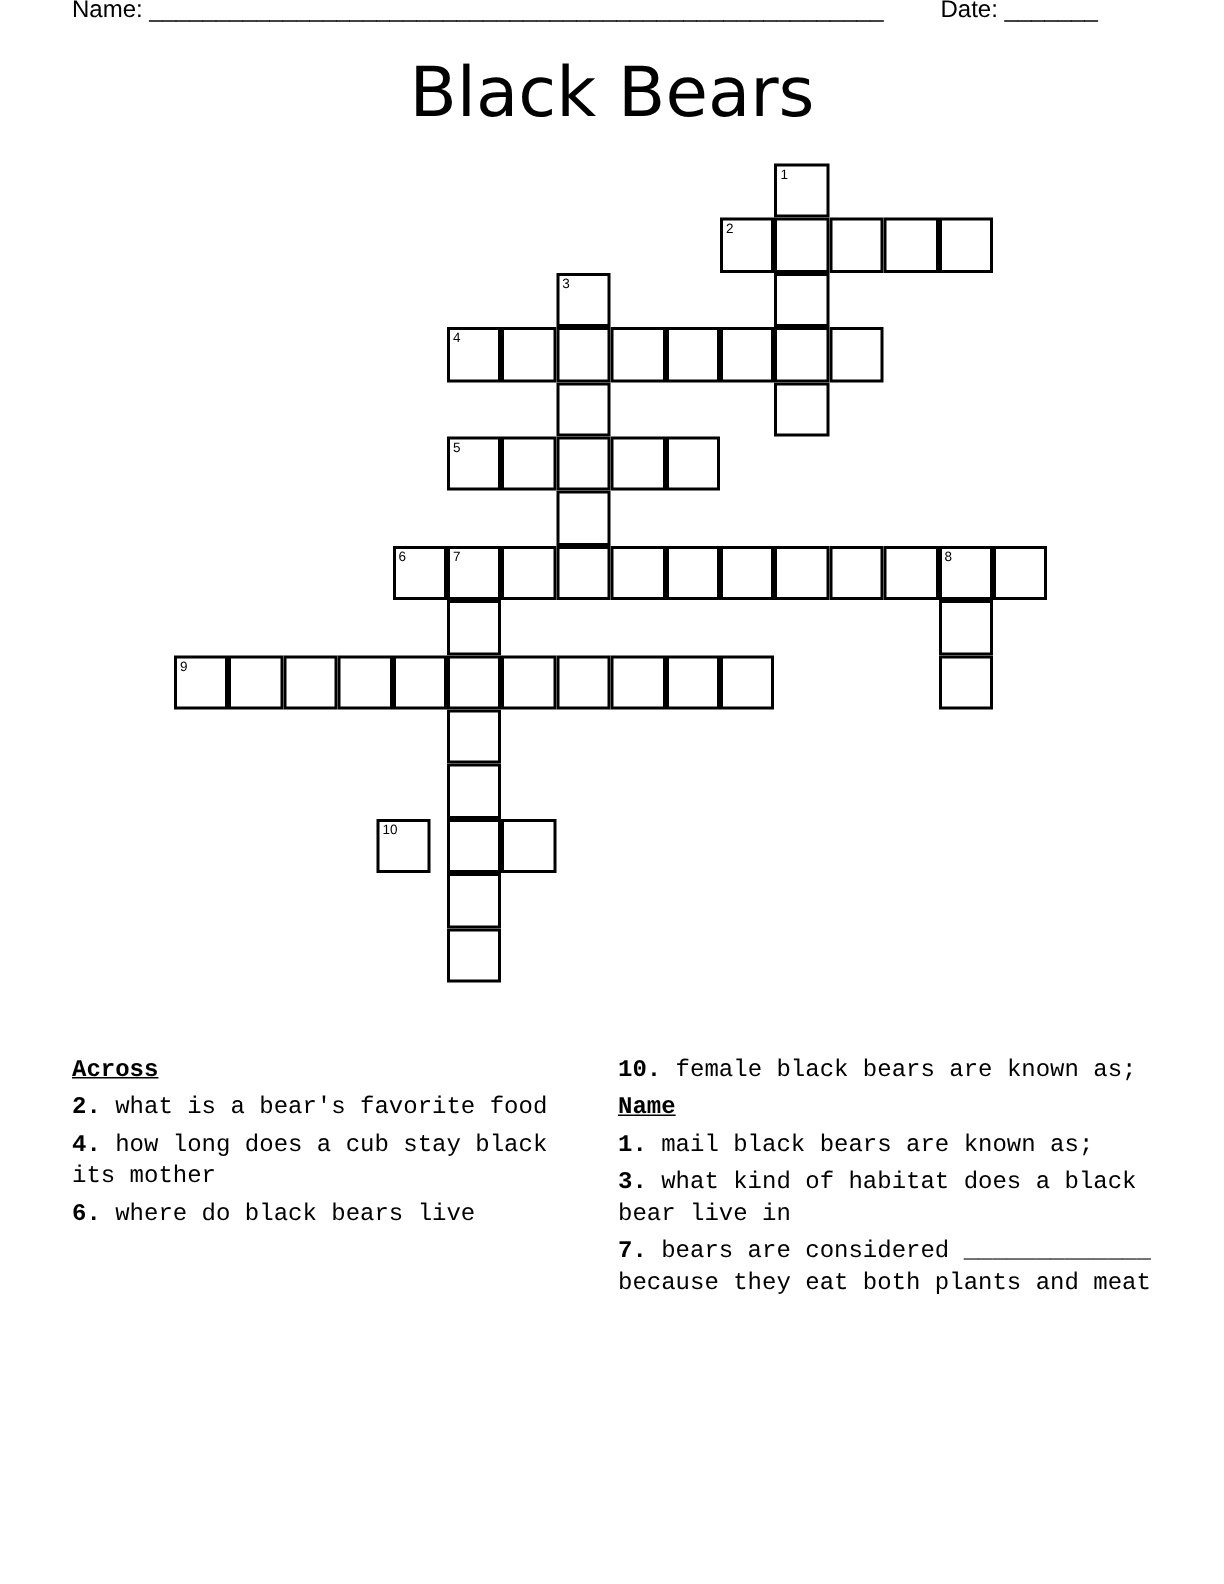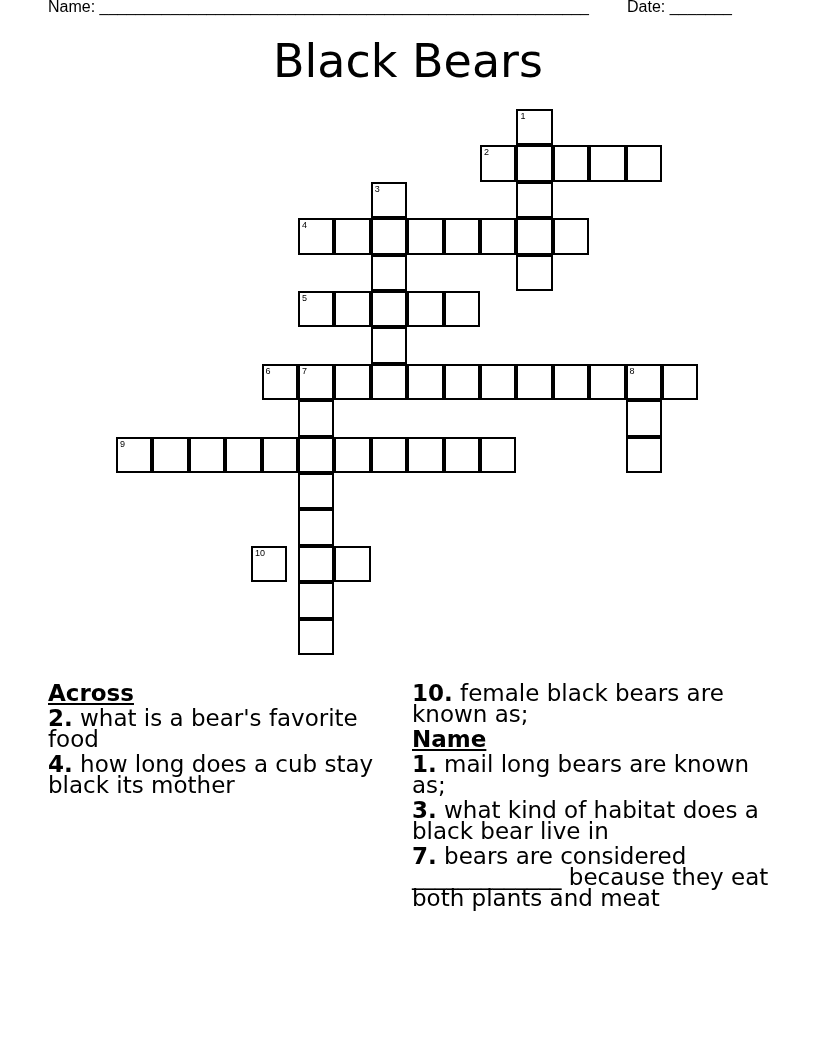--- a/index.html
+++ b/index.html
@@ -4,21 +4,21 @@
 <style>
   html,body{margin:0;padding:0;background:#fff;}
   body{width:816px;height:1056px;position:relative;overflow:hidden;font-family:"DejaVu Sans",sans-serif;color:#000;}
   .hdr{position:absolute;top:-2px;font-family:"Liberation Sans",sans-serif;font-size:16px;}
   #name-line{left:48px;}
   #date-line{left:627px;}
   .title{position:absolute;top:34px;left:0;width:816px;text-align:center;font-size:46px;font-family:"DejaVu Sans",sans-serif;font-weight:normal;letter-spacing:0px;}
   #grid{position:absolute;left:117px;top:110px;}
   .cell{position:absolute;width:36.4px;height:36.4px;box-sizing:border-box;border:2px solid #000;background:#fff;margin-left:-1px;margin-top:-1px;}
   .num{position:absolute;left:2px;top:0px;font-size:9px;font-family:"Liberation Sans",sans-serif;line-height:10px;}
-  .clues{position:absolute;top:683px;font-size:23px;line-height:21px;}
+  .clues{position:absolute;top:703px;font-size:16px;line-height:21px;font-family:Liberation Mono, monospace;}
   #clues-left{left:48px;width:340px;}
   #clues-right{left:412px;width:360px;}
   .sec{font-weight:bold;text-decoration:underline;margin-bottom:4px;}
   .clue{margin-bottom:4px;}
   .clue b{font-weight:bold;}
 </style>
 </head>
 <body>
 
 <div class="hdr" id="name-line">Name: _______________________________________________________</div>
@@ -103,21 +103,22 @@
     <div class="cell" style="left: 135px; top: 436.8px;">
       <span class="num">10</span>
     </div>
     <div class="cell" style="left: 218.4px; top: 436.8px;"></div>
   </div>
 
 <div class="clues" id="clues-left">
   <div class="sec">Across</div>
   <div class="clue"><b>2.</b><span> what is a bear's favorite food</span></div>
   <div class="clue"><b>4.</b><span> how long does a cub stay black its mother</span></div>
+  <div class="clue"><b>6.</b><span> where do black bears live</span></div>
 </div>
 
 <div class="clues" id="clues-right">
   <div class="clue"><b>10.</b><span> female black bears are known as;</span></div>
   <div class="sec">Name</div>
-  <div class="clue"><b>1.</b><span> mail long bears are known as;</span></div>
+  <div class="clue"><b>1.</b><span> mail black bears are known as;</span></div>
   <div class="clue"><b>3.</b><span> what kind of habitat does a black bear live in</span></div>
   <div class="clue"><b>7.</b><span> bears are considered _____________ because they eat both plants and meat</span></div>
 </div>
 
 </body></html>

